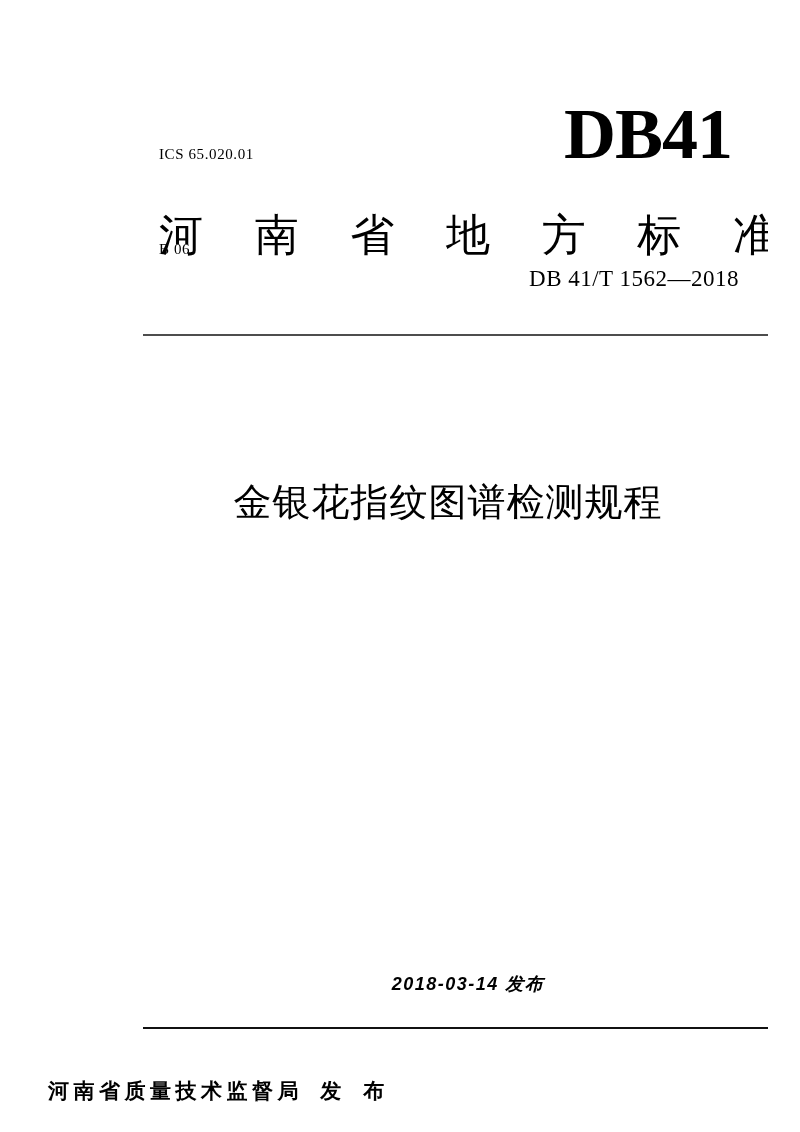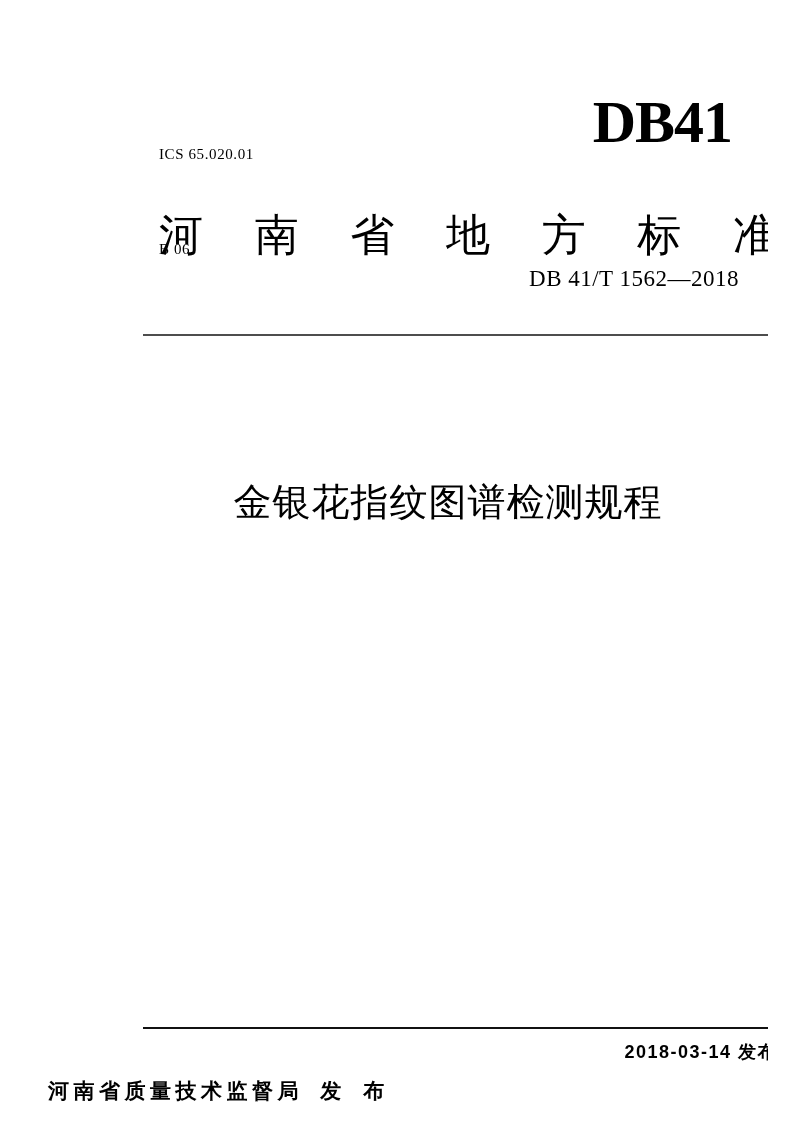--- a/index.html
+++ b/index.html
@@ -20,24 +20,24 @@
     top: 38px;
     font-family: "Liberation Serif", serif;
     font-size: 15px;
     line-height: 21px;
     letter-spacing: 0.6px;
     white-space: pre;
   }
   .db-logo {
     position: absolute;
     right: 84px;
-    top: 44px;
+    top: 50px;
     font-family: "Liberation Serif", serif;
     font-weight: bold;
-    font-size: 60px;
+    font-size: 72px;
     line-height: 1;
     letter-spacing: -1px;
   }
   .standard-type {
     position: absolute;
     left: 95px;
     top: 147px;
     width: 650px;
     display: flex;
     justify-content: space-between;
@@ -67,27 +67,28 @@
     top: 429px;
     width: 100%;
     text-align: center;
     font-size: 38px;
     font-weight: normal;
     letter-spacing: 1px;
   }
   .dates-row {
     position: absolute;
     left: 95px;
-    top: 976px;
+    top: 908px;
     width: 650px;
     display: flex;
-    justify-content: flex-end;
+    justify-content: center;
     font-size: 18px;
     font-weight: bold;
     letter-spacing: 1.5px;
+    font-style: italic;
   }
   .footer-rule {
     position: absolute;
     left: 95px;
     top: 979px;
     width: 650px;
     height: 2px;
     background: #111111;
   }
   .publisher {

